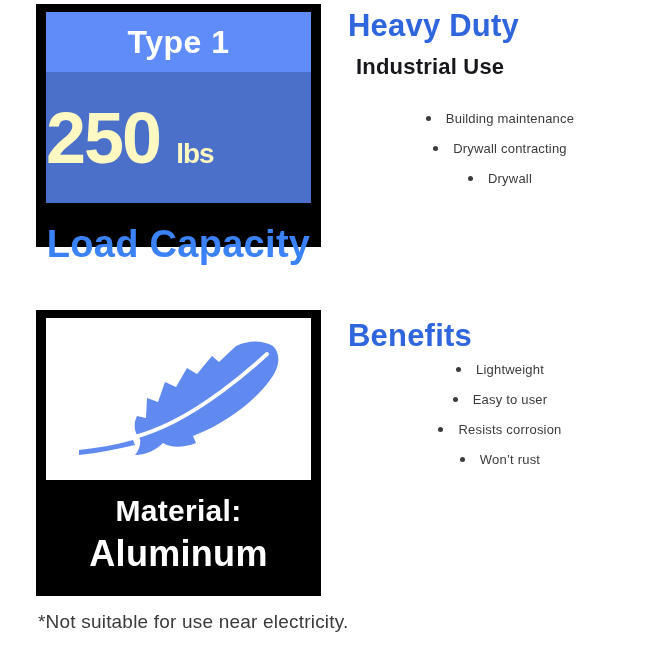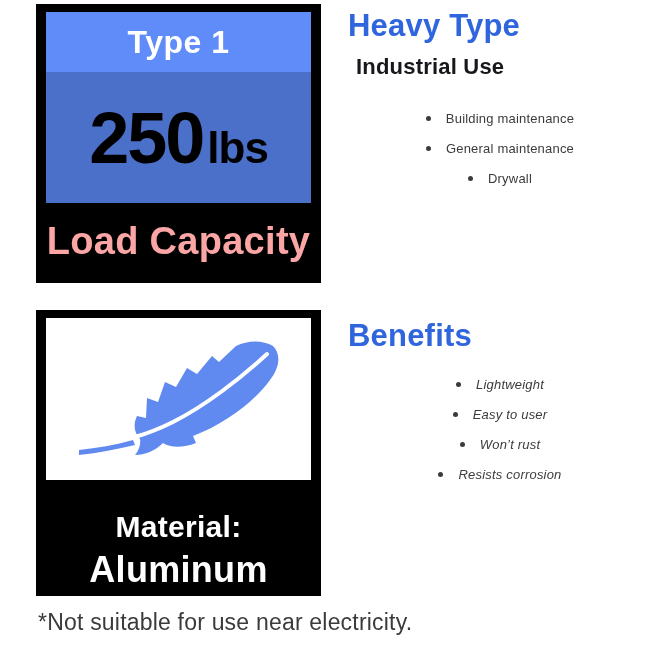--- a/index.html
+++ b/index.html
@@ -6,80 +6,80 @@
   .page{
     position:relative;width:646px;height:646px;background:#fff;overflow:hidden;
     font-family:"Liberation Sans","DejaVu Sans",sans-serif;
     -webkit-font-smoothing:antialiased;
   }
   
   .card{
     position:absolute;left:36px;width:285px;box-sizing:border-box;
     background:var(--card-bg,#000);padding:8px 10px;display:flex;flex-direction:column;
   }
-  .card-load{top:4px;height:279px;}
+  .card-load{top:4px;height:243px;}
   .card-material{top:310px;height:286px;}
 
   .type-header{
     background:var(--header-blue,#5F8CF8);height:60px;flex:none;
     display:flex;align-items:center;justify-content:center;
     color:#fff;font-size:32px;font-weight:700;letter-spacing:.5px;
   }
   .type-body{
     background:var(--panel-blue,#4B70C9);height:131px;flex:none;
-    display:flex;flex-direction:column;align-items:center;justify-content:center;color:#000000;
+    display:flex;flex-direction:column;justify-content:center;color:#fef9c3;
   }
   .weight-row{display:flex;align-items:baseline;line-height:1;}
   .weight-value{font-size:72px;font-weight:700;letter-spacing:-2px;}
-  .weight-unit{font-size:44px;font-weight:700;margin-left:4px;letter-spacing:-1px;}
+  .weight-unit{font-size:28px;font-weight:700;margin-left:16px;letter-spacing:-1px;}
   .weight-note{font-size:14px;font-weight:700;margin-top:9px;letter-spacing:.2px;}
   .card-caption{
     flex:1;display:flex;align-items:center;justify-content:center;
-    color:#fca5a5;font-size:38px;font-weight:700;padding-top:4px;letter-spacing:.3px;
+    color:#3b82f6;font-size:38px;font-weight:700;padding-top:20px;letter-spacing:.3px;
     text-align:center;
   }
   .white-panel{
     background:#fff;height:162px;flex:none;
     display:flex;align-items:center;justify-content:center;
   }
   .material-caption{
-    flex:1;display:flex;flex-direction:column;align-items:center;justify-content:flex-end;
+    flex:1;display:flex;flex-direction:column;align-items:center;justify-content:center;
     color:#fff;line-height:1;padding-top:0;
   }
   .material-label{font-size:30px;font-weight:700;letter-spacing:.3px;}
   .material-value{font-size:36px;font-weight:700;margin-top:10px;letter-spacing:.3px;}
 
   
   .right-block{position:absolute;left:348px;width:292px;}
   .block-usage{top:8px;}
   .block-benefits{top:318px;}
   .section-title{
     color:var(--heading-blue,#2F65DD);font-size:31px;font-weight:700;
     line-height:36px;margin:0;letter-spacing:.2px;
   }
   .section-subtitle{
     color:var(--subtitle-text,#17171C);font-size:22px;font-weight:700;
     line-height:30px;margin:8px;letter-spacing:.2px;
   }
   ul.bullet-list{list-style:none;margin:0;padding:0 0 0 12px;}
   .block-usage ul.bullet-list{margin-top:21px;}
-  .block-benefits ul.bullet-list{margin-top:15px;font-style:italic;}
+  .block-benefits ul.bullet-list{}
   ul.bullet-list li{
     display:flex;align-items:center;height:30px;
     color:var(--body-text,#3B3B3B);font-size:13px;letter-spacing:.2px;justify-content:center;
   }
   .dot{
     width:5px;height:5px;border-radius:50%;flex:none;
     background:var(--body-text,#3B3B3B);margin-right:15px;
   }
 
   
   .footnote{
     position:absolute;left:38px;top:609px;width:560px;
-    color:var(--body-text,#3B3B3B);font-size:23px;line-height:26px;letter-spacing:.2px;
+    color:var(--body-text,#3B3B3B);font-size:19px;line-height:26px;letter-spacing:.2px;
   }
 
   .feather-svg{display:block;}
 </style>
 </head>
 <body>
 
 <div class="page">
 
   <div class="card card-load">
@@ -89,30 +89,30 @@
     <div class="type-body">
       <div class="weight-row">
         <span class="weight-value">250</span>
         <span class="weight-unit">lbs</span>
       </div>
     </div>
     <div class="card-caption">Load Capacity</div>
   </div>
 
   <div class="right-block block-usage">
-    <h1 class="section-title">Heavy Type</h1>
+    <h1 class="section-title">Heavy Duty</h1>
     <h2 class="section-subtitle">Industrial Use</h2>
     <ul class="bullet-list">
         <li>
           <span class="dot"></span>
           <span>Building maintenance</span>
         </li>
         <li>
           <span class="dot"></span>
-          <span>General maintenance</span>
+          <span>Drywall contracting</span>
         </li>
         <li>
           <span class="dot"></span>
           <span>Drywall</span>
         </li>
       </ul>
   </div>
 
   <div class="card card-material">
     <div class="white-panel">
@@ -160,24 +160,24 @@
         <li>
           <span class="dot"></span>
           <span>Lightweight</span>
         </li>
         <li>
           <span class="dot"></span>
           <span>Easy to user</span>
         </li>
         <li>
           <span class="dot"></span>
-          <span>Won’t rust</span>
+          <span>Resists corrosion</span>
         </li>
         <li>
           <span class="dot"></span>
-          <span>Resists corrosion</span>
+          <span>Won’t rust</span>
         </li>
       </ul>
   </div>
 
   <div class="footnote">*Not suitable for use near electricity.</div>
 
 </div>
 
 </body></html>

